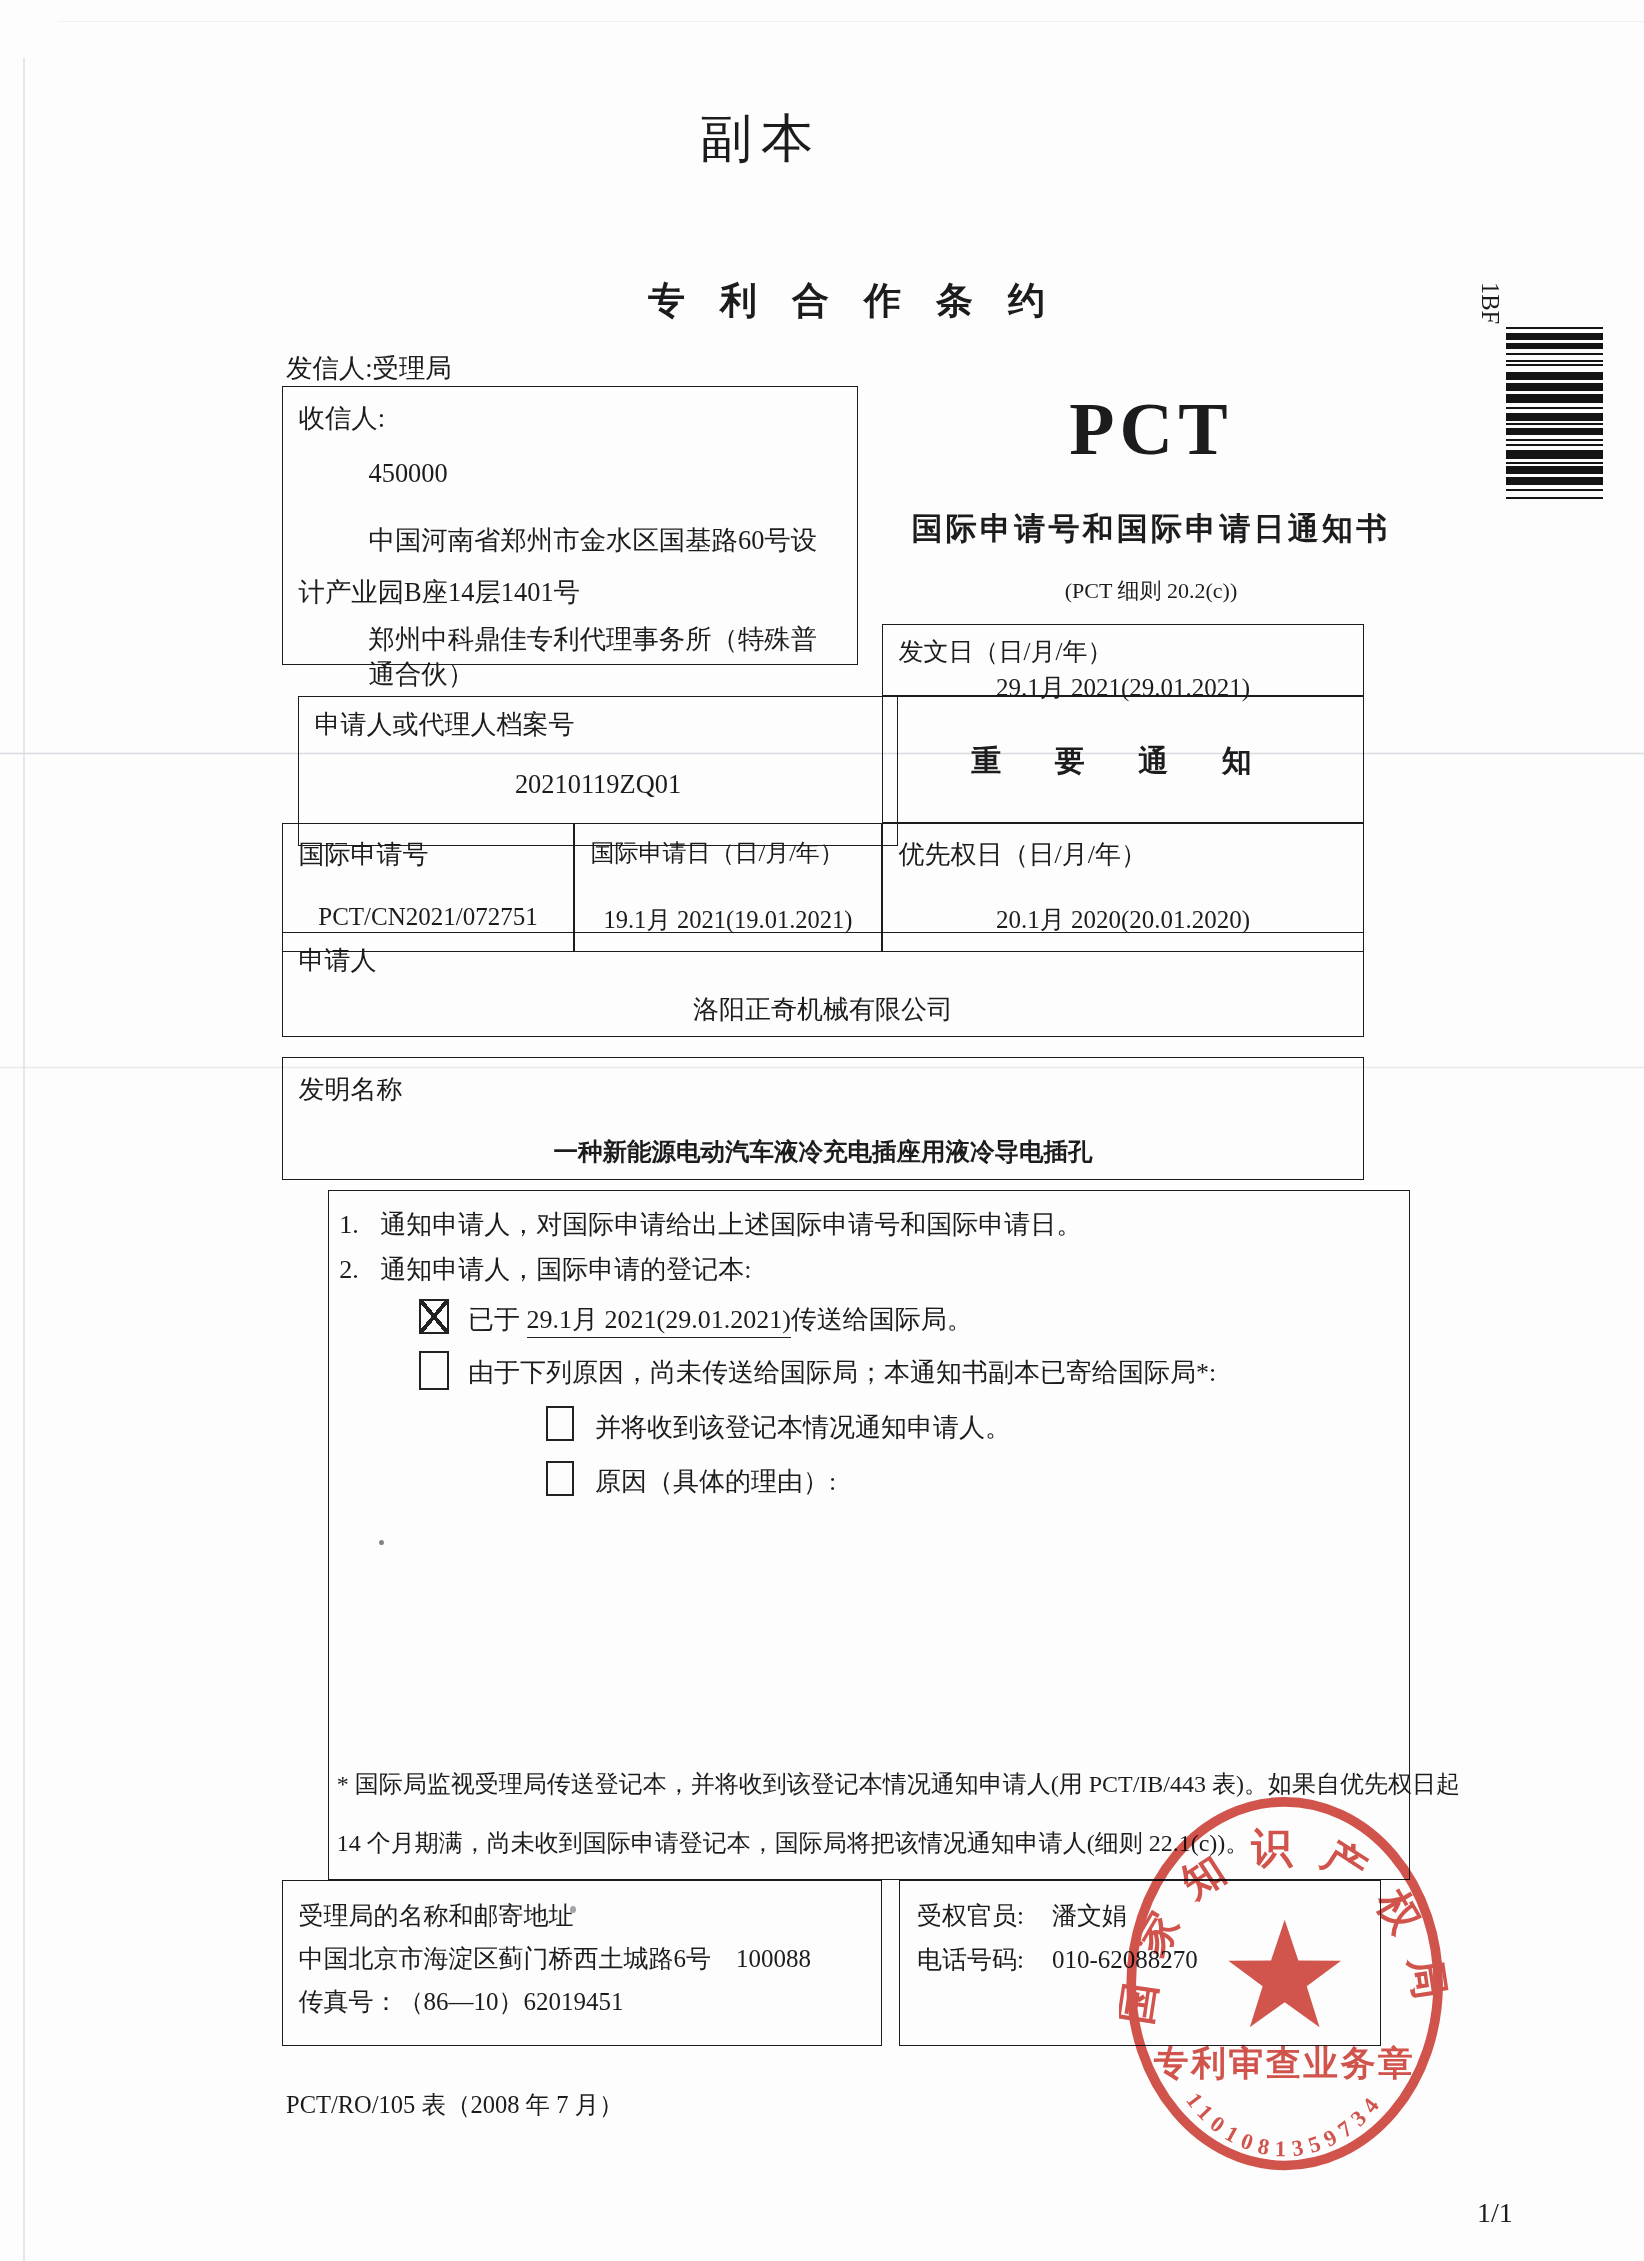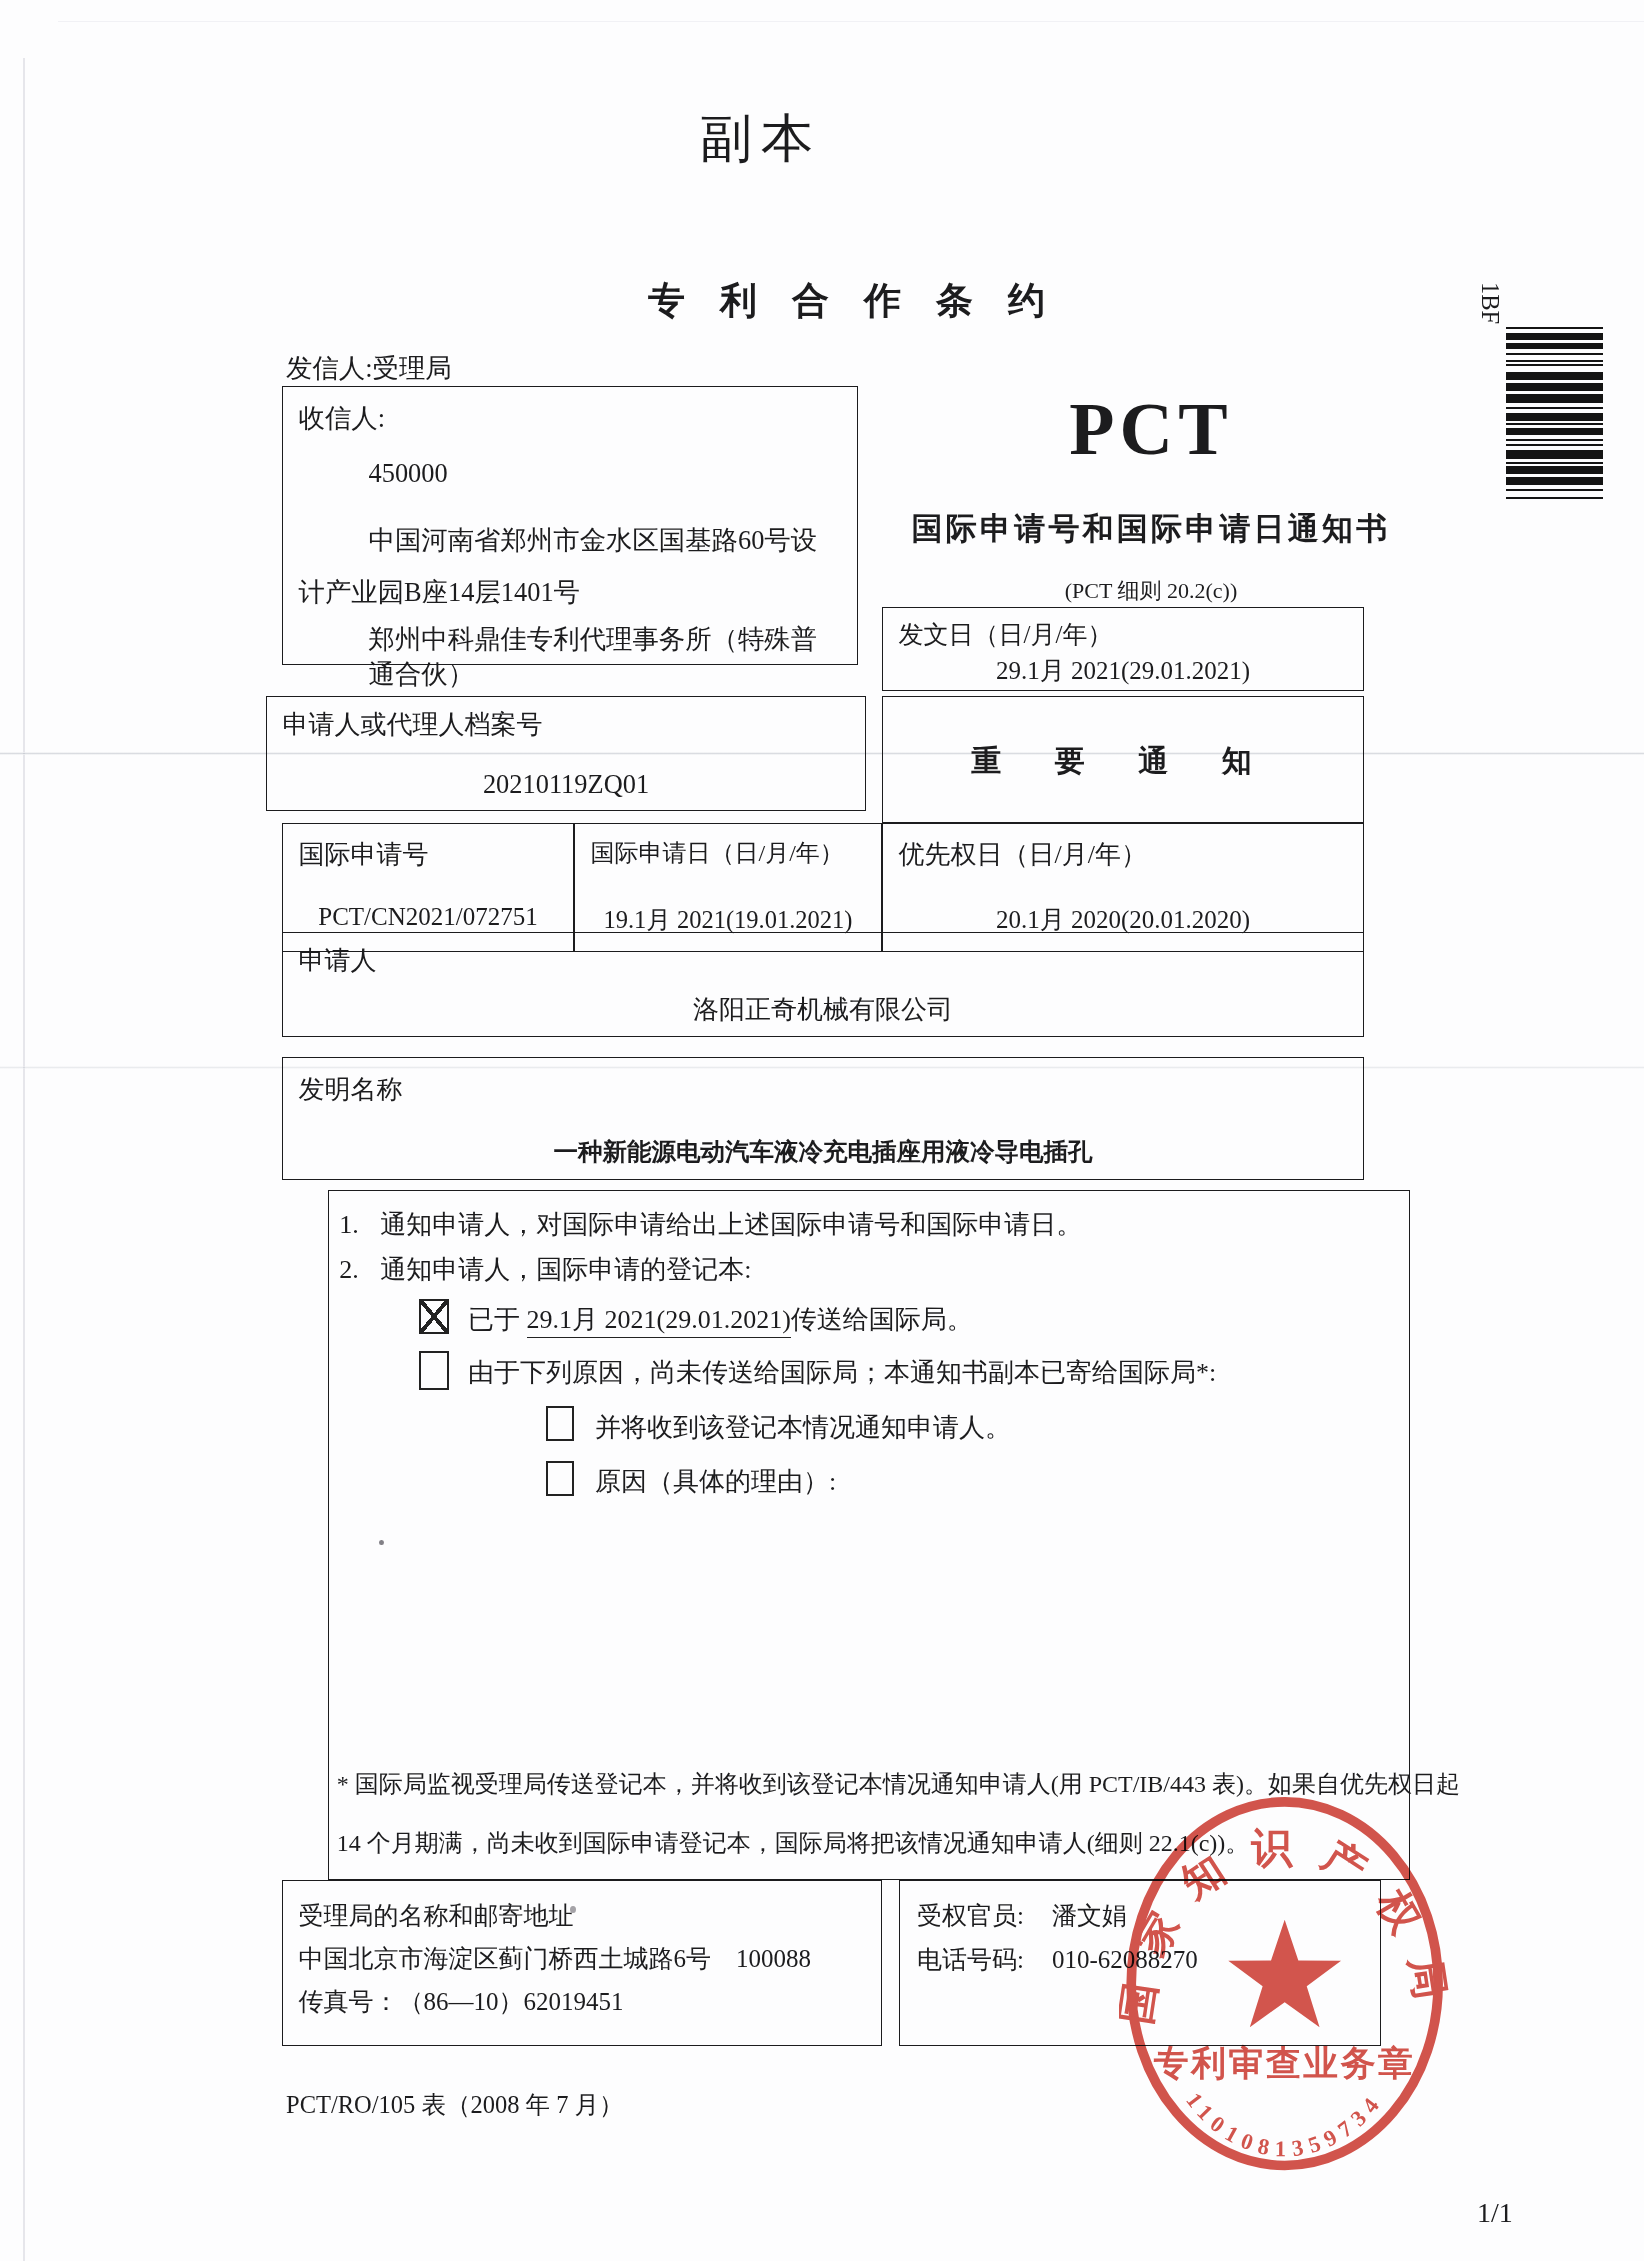--- a/index.html
+++ b/index.html
@@ -103,26 +103,26 @@
       <div class="bar" style="height: 1.9px; margin-bottom: 3.2px;"></div>
       <div class="bar" style="height: 1.9px; margin-bottom: 4.5px;"></div>
       <div class="bar" style="height: 8.4px; margin-bottom: 3.2px;"></div>
       <div class="bar" style="height: 1.9px; margin-bottom: 2.6px;"></div>
       <div class="bar" style="height: 7.7px; margin-bottom: 3.2px;"></div>
       <div class="bar" style="height: 7.7px; margin-bottom: 4.5px;"></div>
       <div class="bar" style="height: 1.9px; margin-bottom: 5.8px;"></div>
       <div class="bar" style="height: 1.9px; margin-bottom: 0px;"></div>
     </div>
 
-  <div class="abs cell" style="left:882px;top:607px;width:482px;height:84px;">
+  <div class="abs cell" style="left:882px;top:624px;width:482px;height:72px;">
     <span class="cl" style="font-size:25px;">发文日（日/月/年）</span>
     <span class="cv" style="top:46px;font-size:25px;">29.1月 2021(29.01.2021)</span>
   </div>
 
-  <div class="abs cell" style="left:266px;top:696px;width:600px;height:115px;">
+  <div class="abs cell" style="left:298px;top:696px;width:600px;height:150px;">
     <span class="cl">申请人或代理人档案号</span>
     <span class="cv" style="top:72px;font-size:26.4px;">20210119ZQ01</span>
   </div>
   <div class="abs cell" style="left:882px;top:696px;width:482px;height:127px;">
     <span class="cv imp" style="top:44px;">重 要 通 知</span>
   </div>
 
   <div class="abs cell" style="left:282px;top:823px;width:292px;height:129px;">
     <span class="cl" style="top:13px;">国际申请号</span>
     <span class="cv" style="top:79px;font-size:25px;">PCT/CN2021/072751</span>

